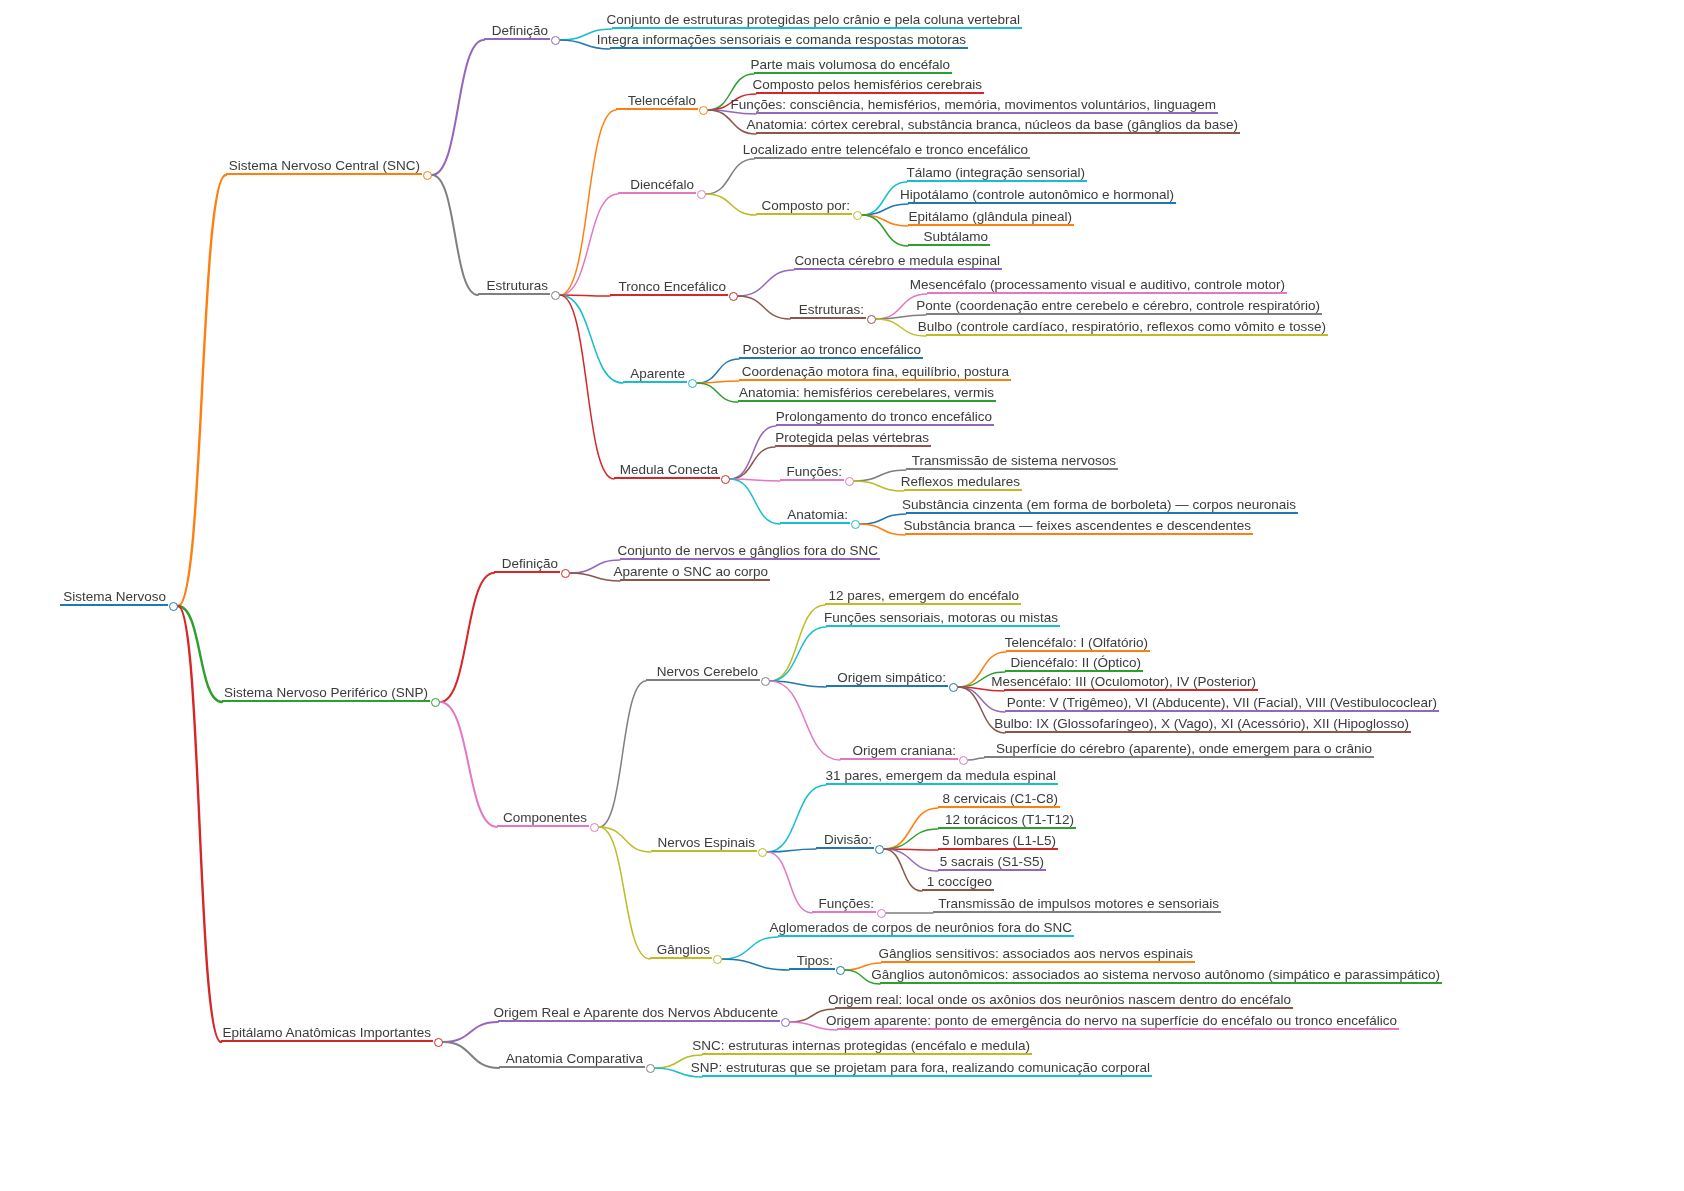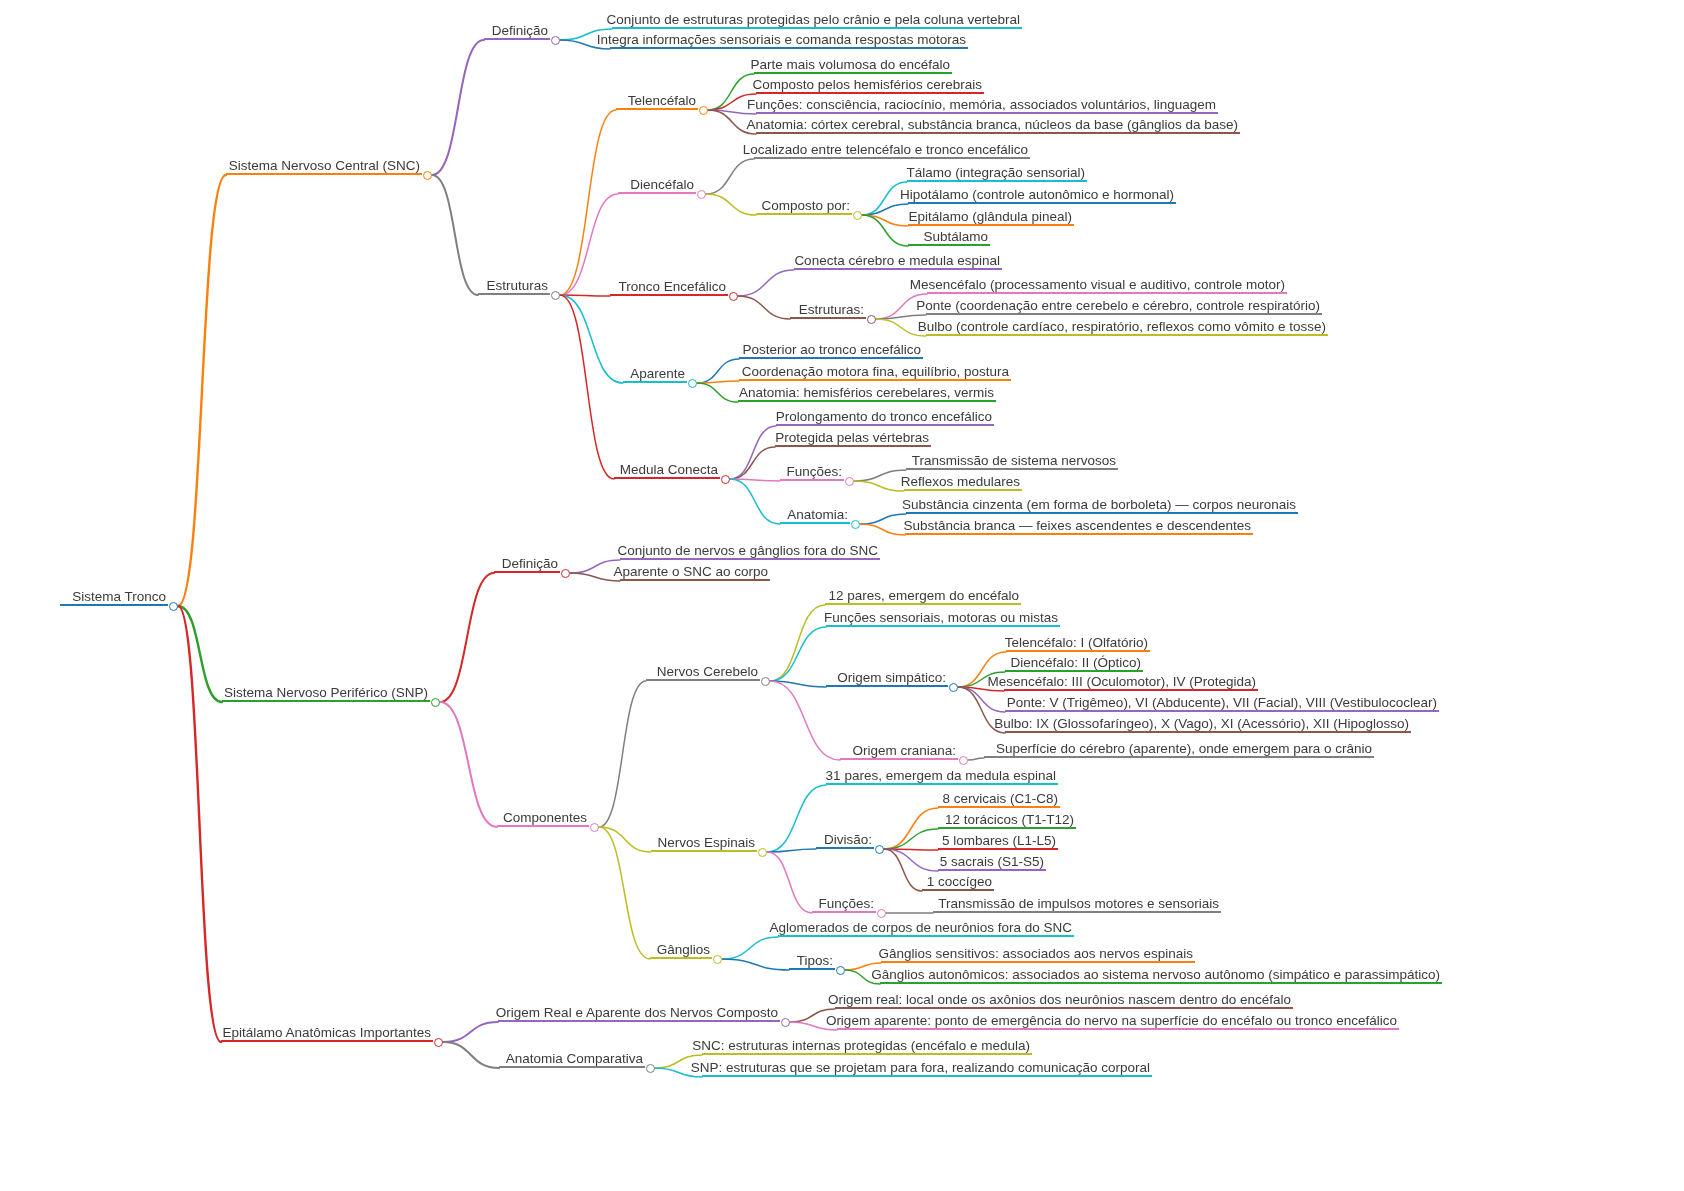--- a/index.html
+++ b/index.html
@@ -93,21 +93,21 @@
       <path d="M 845 970 C 864.25 970, 860.75 984, 880 984" fill="none" stroke="#2ca02c" stroke-width="1.5" stroke-linecap="round"></path>
       <path d="M 443 1042 C 473.25 1042, 467.75 1022, 498 1022" fill="none" stroke="#9467bd" stroke-width="2" stroke-linecap="round"></path>
       <path d="M 790 1022 C 814.75 1022, 810.25 1009, 835 1009" fill="none" stroke="#8c564b" stroke-width="1.5" stroke-linecap="round"></path>
       <path d="M 790 1022 C 815.85 1022, 811.15 1030, 837 1030" fill="none" stroke="#e377c2" stroke-width="1.5" stroke-linecap="round"></path>
       <path d="M 443 1042 C 473.8 1042, 468.2 1068, 499 1068" fill="none" stroke="#7f7f7f" stroke-width="2" stroke-linecap="round"></path>
       <path d="M 655 1068 C 680.85 1068, 676.15 1055, 702 1055" fill="none" stroke="#bcbd22" stroke-width="1.5" stroke-linecap="round"></path>
       <path d="M 655 1068 C 680.85 1068, 676.15 1077, 702 1077" fill="none" stroke="#17becf" stroke-width="1.5" stroke-linecap="round"></path>
     </svg>
   <div id="nodes-layer">
       <div class="node root" style="left: 178px; top: 606px;">
-        <span class="lbl">Sistema Tronco</span>
+        <span class="lbl">Sistema Nervoso</span>
         <span class="rule" style="width: 108px; background: rgb(31, 119, 180);"></span>
         <span class="dot" style="border-color: rgb(31, 119, 180);"></span>
       </div>
       <div class="node" style="left: 432px; top: 175px;">
         <span class="lbl">Sistema Nervoso Central (SNC)</span>
         <span class="rule" style="width: 196px; background: rgb(255, 127, 14);"></span>
         <span class="dot" style="border-color: rgb(255, 127, 14);"></span>
       </div>
       <div class="node" style="left: 440px; top: 702px;">
         <span class="lbl">Sistema Nervoso Periférico (SNP)</span>
@@ -144,21 +144,21 @@
       </div>
       <div class="node" style="left: 962px; top: 74px;">
         <span class="lbl">Parte mais volumosa do encéfalo</span>
         <span class="rule" style="width: 198px; background: rgb(44, 160, 44);"></span>
       </div>
       <div class="node" style="left: 994px; top: 94px;">
         <span class="lbl">Composto pelos hemisférios cerebrais</span>
         <span class="rule" style="width: 228px; background: rgb(214, 39, 40);"></span>
       </div>
       <div class="node" style="left: 1228px; top: 114px;">
-        <span class="lbl">Funções: consciência, raciocínio, memória, associados voluntários, linguagem</span>
+        <span class="lbl">Funções: consciência, hemisférios, memória, movimentos voluntários, linguagem</span>
         <span class="rule" style="width: 462px; background: rgb(148, 103, 189);"></span>
       </div>
       <div class="node" style="left: 1250px; top: 134px;">
         <span class="lbl">Anatomia: córtex cerebral, substância branca, núcleos da base (gânglios da base)</span>
         <span class="rule" style="width: 484px; background: rgb(140, 86, 75);"></span>
       </div>
       <div class="node" style="left: 706px; top: 194px;">
         <span class="lbl">Diencéfalo</span>
         <span class="rule" style="width: 78px; background: rgb(227, 119, 194);"></span>
         <span class="dot" style="border-color: rgb(227, 119, 194);"></span>
@@ -308,21 +308,21 @@
       </div>
       <div class="node" style="left: 1160px; top: 652px;">
         <span class="lbl">Telencéfalo: I (Olfatório)</span>
         <span class="rule" style="width: 144px; background: rgb(255, 127, 14);"></span>
       </div>
       <div class="node" style="left: 1153px; top: 672px;">
         <span class="lbl">Diencéfalo: II (Óptico)</span>
         <span class="rule" style="width: 138px; background: rgb(44, 160, 44);"></span>
       </div>
       <div class="node" style="left: 1268px; top: 691px;">
-        <span class="lbl">Mesencéfalo: III (Oculomotor), IV (Protegida)</span>
+        <span class="lbl">Mesencéfalo: III (Oculomotor), IV (Posterior)</span>
         <span class="rule" style="width: 254px; background: rgb(214, 39, 40);"></span>
       </div>
       <div class="node" style="left: 1449px; top: 712px;">
         <span class="lbl">Ponte: V (Trigêmeo), VI (Abducente), VII (Facial), VIII (Vestibulococlear)</span>
         <span class="rule" style="width: 434px; background: rgb(148, 103, 189);"></span>
       </div>
       <div class="node" style="left: 1421px; top: 733px;">
         <span class="lbl">Bulbo: IX (Glossofaríngeo), X (Vago), XI (Acessório), XII (Hipoglosso)</span>
         <span class="rule" style="width: 406px; background: rgb(140, 86, 75);"></span>
       </div>
@@ -394,21 +394,21 @@
       </div>
       <div class="node" style="left: 1205px; top: 963px;">
         <span class="lbl">Gânglios sensitivos: associados aos nervos espinais</span>
         <span class="rule" style="width: 314px; background: rgb(255, 127, 14);"></span>
       </div>
       <div class="node" style="left: 1452px; top: 984px;">
         <span class="lbl">Gânglios autonômicos: associados ao sistema nervoso autônomo (simpático e parassimpático)</span>
         <span class="rule" style="width: 562px; background: rgb(44, 160, 44);"></span>
       </div>
       <div class="node" style="left: 790px; top: 1022px;">
-        <span class="lbl">Origem Real e Aparente dos Nervos Composto</span>
+        <span class="lbl">Origem Real e Aparente dos Nervos Abducente</span>
         <span class="rule" style="width: 282px; background: rgb(148, 103, 189);"></span>
         <span class="dot" style="border-color: rgb(148, 103, 189);"></span>
       </div>
       <div class="node" style="left: 1303px; top: 1009px;">
         <span class="lbl">Origem real: local onde os axônios dos neurônios nascem dentro do encéfalo</span>
         <span class="rule" style="width: 458px; background: rgb(140, 86, 75);"></span>
       </div>
       <div class="node" style="left: 1409px; top: 1030px;">
         <span class="lbl">Origem aparente: ponto de emergência do nervo na superfície do encéfalo ou tronco encefálico</span>
         <span class="rule" style="width: 562px; background: rgb(227, 119, 194);"></span>

